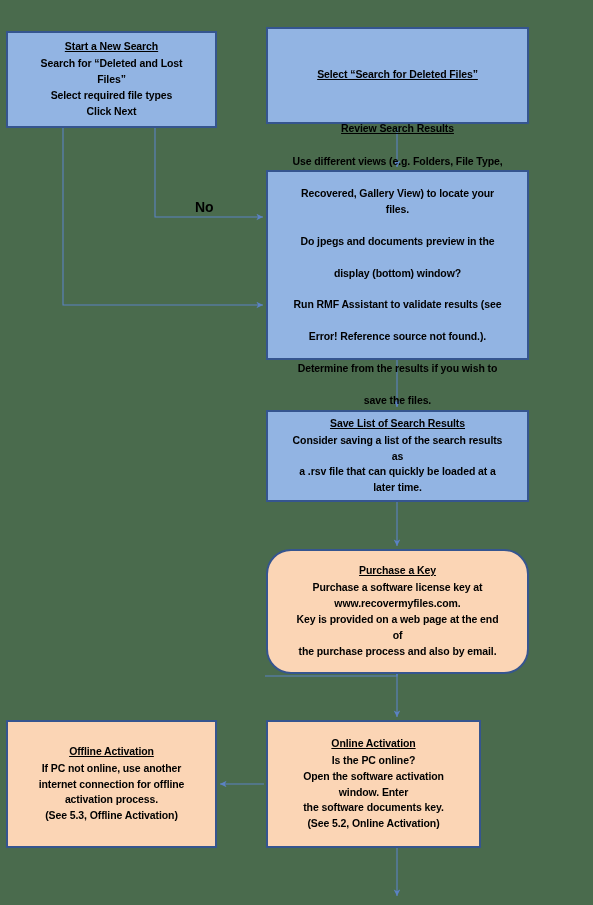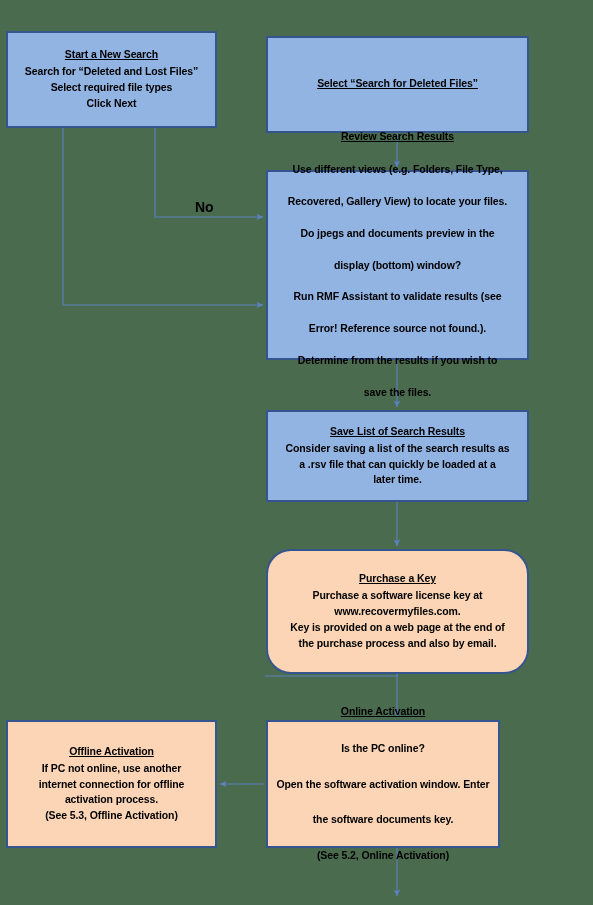--- a/index.html
+++ b/index.html
@@ -15,21 +15,21 @@
 
   .node{
     position:absolute;
     box-sizing:border-box;
     border:2px solid #35558F;
     display:flex;
     flex-direction:column;
     align-items:center;
     justify-content:center;
     text-align:center;
-    padding:4px 8px;
+    padding:4px 24px;
     color:#000;
     font-weight:bold;
     font-size:10.5px;
     line-height:1.52;
     letter-spacing:-0.1px;
   }
   .node.blue{background:#92B4E3;}
   .node.peach{background:#FBD5B5;}
   .node .ttl{
     text-decoration:underline;
@@ -78,21 +78,21 @@
     </g>
   </svg>
 
   <div class="node blue" style="left:6px;top:31px;width:211px;height:97px;">
     <span class="ttl">Start a New Search</span>
     <span class="ln">Search for “Deleted  and Lost Files”</span>
     <span class="ln">Select required file types</span>
     <span class="ln">Click Next</span>
   </div>
 
-  <div class="node blue" style="left:266px;top:36px;width:263px;height:97px;">
+  <div class="node blue" style="left:266px;top:27px;width:263px;height:97px;">
     <span class="ttl">Select “Search for Deleted Files”</span>
   </div>
 
   <div class="node blue" style="left:266px;top:170px;width:263px;height:190px;gap:16px;">
     <span class="ttl">Review Search Results</span>
     <span class="ln">Use different views (e.g. Folders, File Type,</span>
     <span class="ln">Recovered,  Gallery View) to locate your files.</span>
     <span class="ln">Do jpegs and documents preview in the</span>
     <span class="ln">display (bottom) window?</span>
     <span class="ln">Run RMF Assistant to validate results (see</span>
@@ -117,21 +117,21 @@
   </div>
 
   <div class="node peach" style="left:6px;top:720px;width:211px;height:128px;">
     <span class="ttl">Offline Activation</span>
     <span class="ln">If PC not online, use another</span>
     <span class="ln">internet connection for offline</span>
     <span class="ln">activation process.</span>
     <span class="ln">(See 5.3, Offline Activation)</span>
   </div>
 
-  <div class="node peach" style="left:266px;top:720px;width:234px;height:128px;gap:20px;">
+  <div class="node peach" style="left:266px;top:720px;width:215px;height:128px;">
     <span class="ttl">Online Activation</span>
     <span class="ln">Is the PC online?</span>
     <span class="ln">Open the software activation window. Enter</span>
     <span class="ln">the software documents key.</span>
     <span class="ln">(See 5.2, Online Activation)</span>
   </div>
 
   <div class="edge-label" style="left:195px;top:199px;">No</div>
 
 </div>

